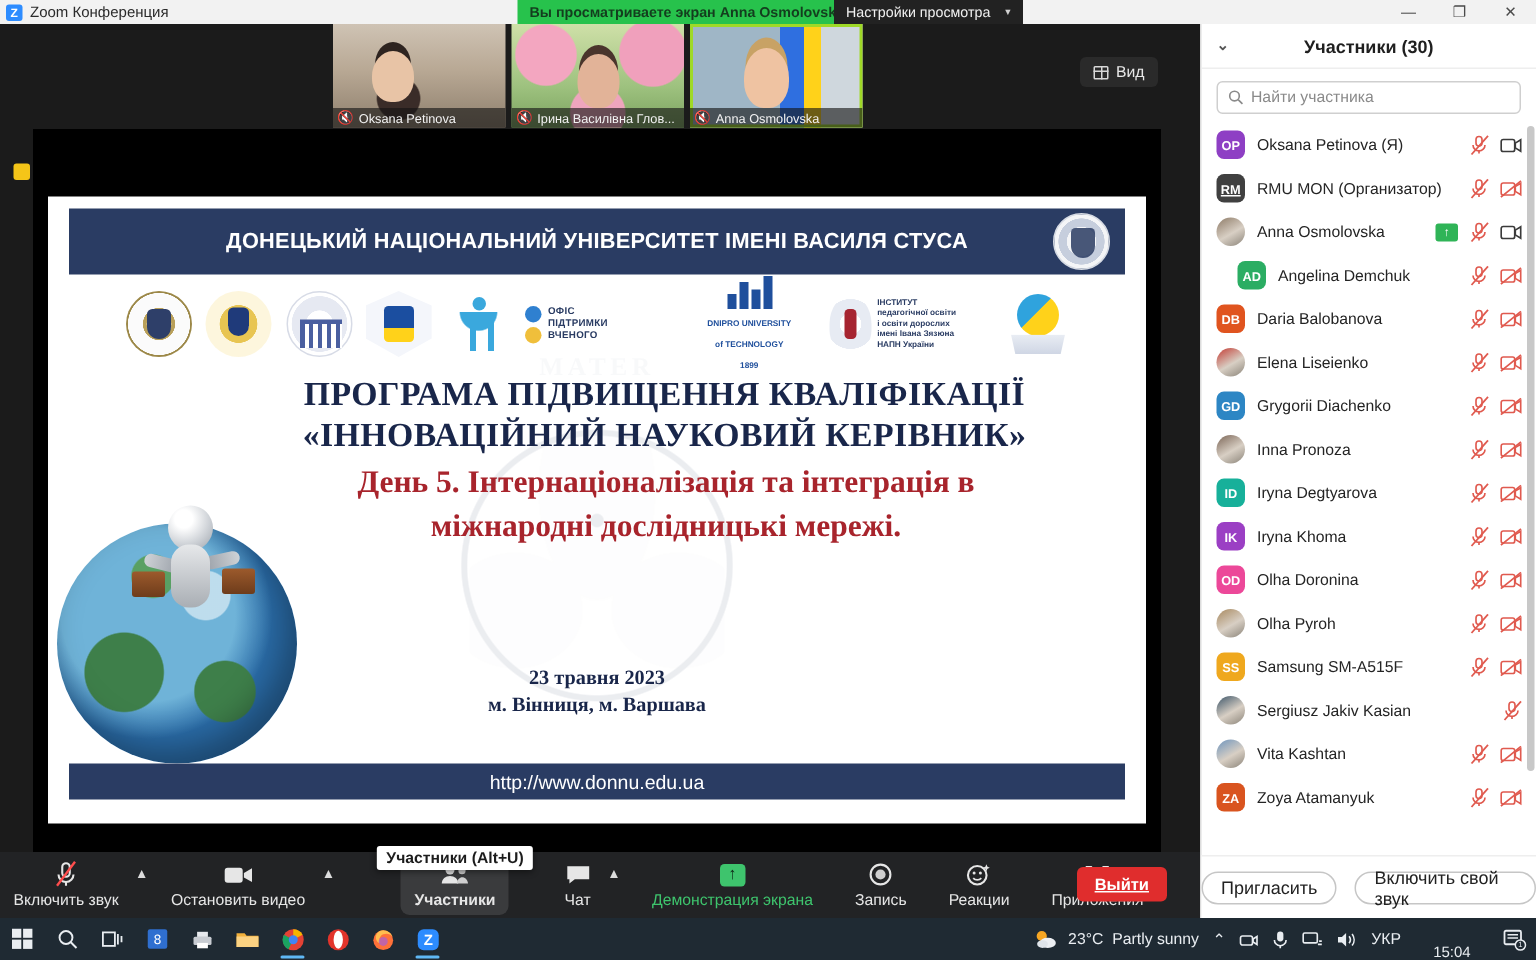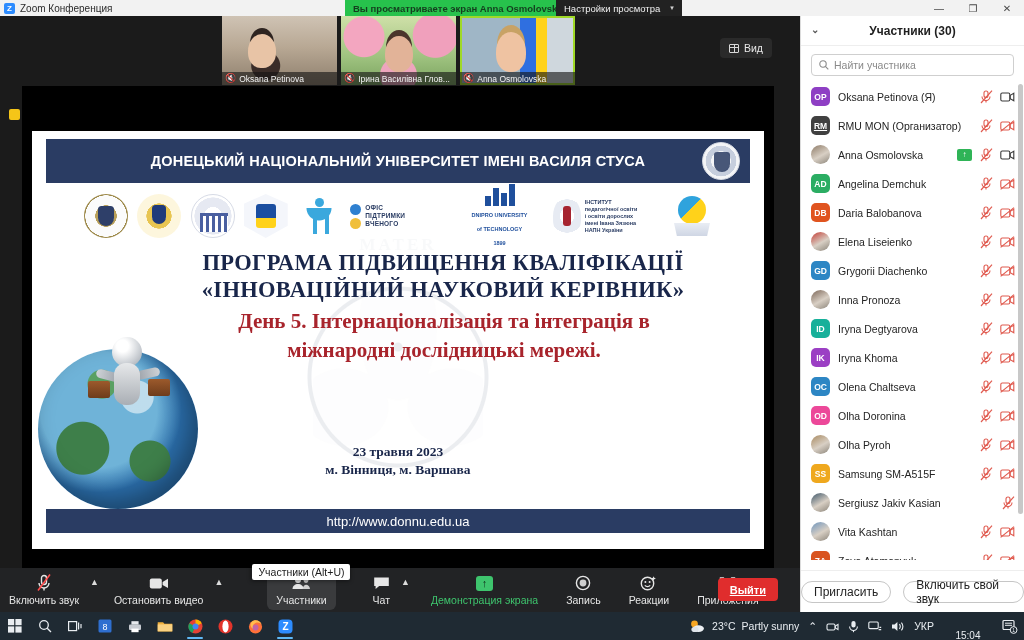--- a/index.html
+++ b/index.html
@@ -481,21 +481,21 @@
         <span class="ico">
           <svg width="20" height="13" viewBox="0 0 20 13">
             <rect x="0.8" y="1.5" width="12" height="10" rx="2" fill="#e6e6e6"></rect>
             <polygon points="13.6,5 19,1.8 19,11 13.6,8" fill="#e6e6e6"></polygon>
           </svg>
         </span>
         <span class="lbl">Остановить видео</span>
       </div>
       <div class="tb-caret-btn">▲</div>
 
-      <div class="tb-item hovered" style="margin-left:38px;">
+      <div class="tb-item hovered" style="margin-left:38px;font-weight:bold;">
         <span class="tooltip">Участники (Alt+U)</span>
         <span class="ico">
           <svg width="20" height="14" viewBox="0 0 20 14">
             <circle cx="7" cy="4" r="3" fill="#e6e6e6"></circle>
             <path d="M1.5 13c0-3 2.5-5 5.5-5s5.5 2 5.5 5z" fill="#e6e6e6"></path>
             <circle cx="15" cy="4.5" r="2.4" fill="#cfcfcf"></circle>
             <path d="M11.5 13c.3-2.6 2-4.2 3.6-4.2 2 0 3.7 1.7 3.9 4.2z" fill="#cfcfcf"></path>
           </svg>
         </span>
         <span class="lbl">Участники</span>
@@ -617,21 +617,21 @@
               <line x1="6" y1="10.4" x2="6" y2="12.4" stroke="#e05a4f" stroke-width="1.1"></line>
               <line x1="1" y1="13" x2="12" y2="0.6" stroke="#e05a4f" stroke-width="1.2"></line>
             </svg>
             <svg width="15" height="12" viewBox="0 0 15 12">
               <rect x="0.8" y="2" width="9" height="8" rx="1.4" fill="none" stroke="#3a3a3a" stroke-width="1.1"></rect>
               <polygon points="10.2,4.4 13.8,2.2 13.8,9.8 10.2,7.6" fill="none" stroke="#3a3a3a" stroke-width="1.1"></polygon>
             </svg>
           </div>
         </div>
         <div class="prow">
-          <div class="avatar" style="background: rgb(43, 173, 99);">AD</div>
+          <div class="avatar" style="background: rgb(43, 173, 99); margin-left: 14px;">AD</div>
           <div class="pname">Angelina Demchuk</div>
           <div class="picons">
             <svg width="13" height="14" viewBox="0 0 13 14">
               <rect x="4" y="1" width="4" height="6.4" rx="2" fill="none" stroke="#e05a4f" stroke-width="1.1"></rect>
               <path d="M2 6.6a4 4 0 0 0 8 0" fill="none" stroke="#e05a4f" stroke-width="1.1"></path>
               <line x1="6" y1="10.4" x2="6" y2="12.4" stroke="#e05a4f" stroke-width="1.1"></line>
               <line x1="1" y1="13" x2="12" y2="0.6" stroke="#e05a4f" stroke-width="1.2"></line>
             </svg>
             <svg width="15" height="12" viewBox="0 0 15 12">
               <rect x="0.8" y="2" width="9" height="8" rx="1.4" fill="none" stroke="#e05a4f" stroke-width="1.1"></rect>
@@ -721,37 +721,20 @@
             <svg width="15" height="12" viewBox="0 0 15 12">
               <rect x="0.8" y="2" width="9" height="8" rx="1.4" fill="none" stroke="#e05a4f" stroke-width="1.1"></rect>
               <polygon points="10.2,4.4 13.8,2.2 13.8,9.8 10.2,7.6" fill="none" stroke="#e05a4f" stroke-width="1.1"></polygon>
               <line x1="0.6" y1="11.4" x2="14" y2="0.6" stroke="#e05a4f" stroke-width="1.2"></line>
             </svg>
           </div>
         </div>
         <div class="prow">
           <div class="avatar" style="background: rgb(155, 63, 196);">IK</div>
           <div class="pname">Iryna Khoma</div>
-          <div class="picons">
-            <svg width="13" height="14" viewBox="0 0 13 14">
-              <rect x="4" y="1" width="4" height="6.4" rx="2" fill="none" stroke="#e05a4f" stroke-width="1.1"></rect>
-              <path d="M2 6.6a4 4 0 0 0 8 0" fill="none" stroke="#e05a4f" stroke-width="1.1"></path>
-              <line x1="6" y1="10.4" x2="6" y2="12.4" stroke="#e05a4f" stroke-width="1.1"></line>
-              <line x1="1" y1="13" x2="12" y2="0.6" stroke="#e05a4f" stroke-width="1.2"></line>
-            </svg>
-            <svg width="15" height="12" viewBox="0 0 15 12">
-              <rect x="0.8" y="2" width="9" height="8" rx="1.4" fill="none" stroke="#e05a4f" stroke-width="1.1"></rect>
-              <polygon points="10.2,4.4 13.8,2.2 13.8,9.8 10.2,7.6" fill="none" stroke="#e05a4f" stroke-width="1.1"></polygon>
-              <line x1="0.6" y1="11.4" x2="14" y2="0.6" stroke="#e05a4f" stroke-width="1.2"></line>
-            </svg>
-          </div>
-        </div>
-        <div class="prow">
-          <div class="avatar" style="background: rgb(45, 134, 196);">OC</div>
-          <div class="pname">Olena Chaltseva</div>
           <div class="picons">
             <svg width="13" height="14" viewBox="0 0 13 14">
               <rect x="4" y="1" width="4" height="6.4" rx="2" fill="none" stroke="#e05a4f" stroke-width="1.1"></rect>
               <path d="M2 6.6a4 4 0 0 0 8 0" fill="none" stroke="#e05a4f" stroke-width="1.1"></path>
               <line x1="6" y1="10.4" x2="6" y2="12.4" stroke="#e05a4f" stroke-width="1.1"></line>
               <line x1="1" y1="13" x2="12" y2="0.6" stroke="#e05a4f" stroke-width="1.2"></line>
             </svg>
             <svg width="15" height="12" viewBox="0 0 15 12">
               <rect x="0.8" y="2" width="9" height="8" rx="1.4" fill="none" stroke="#e05a4f" stroke-width="1.1"></rect>
               <polygon points="10.2,4.4 13.8,2.2 13.8,9.8 10.2,7.6" fill="none" stroke="#e05a4f" stroke-width="1.1"></polygon>

